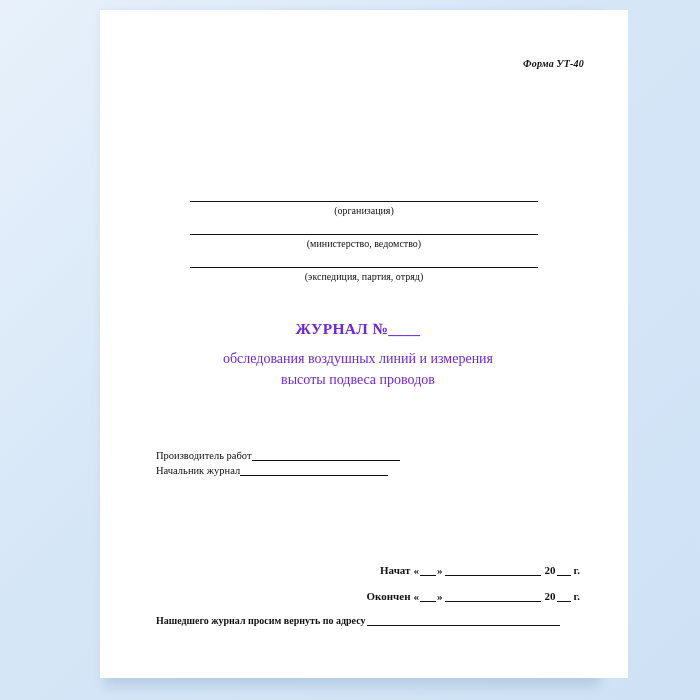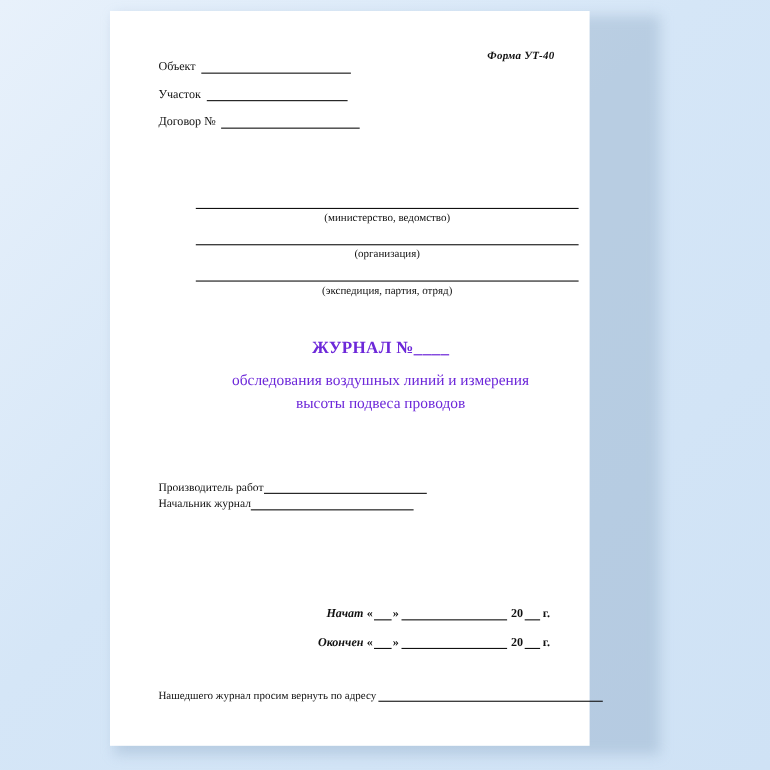--- a/index.html
+++ b/index.html
@@ -27,25 +27,25 @@
     width: 496px;
     height: 672px;
     background: rgba(120, 150, 180, 0.30);
     filter: blur(6px);
     border-radius: 2px;
   }
   .page {
     position: absolute;
     left: 100px;
     top: 10px;
-    width: 436px;
+    width: 528px;
     height: 668px;
     background: #ffffff;
     box-sizing: border-box;
-    padding: 0;
+    padding: 12px;
   }
   .inner {
     position: relative;
     width: 100%;
     height: 100%;
   }
 
   .form-code {
     position: absolute;
     right: 32px;
@@ -153,80 +153,66 @@
     font-weight: bold;
     color: #111;
   }
   .date-row {
     display: flex;
     align-items: flex-end;
     justify-content: flex-end;
     margin-bottom: 14px;
     white-space: nowrap;
   }
-  .date-row .lbl { padding-right: 2px; font-style: italic; }
+  .date-row .lbl { padding-right: 2px; }
   .date-row .q { padding: 0 1px; }
   .date-row .u { border-bottom: 1px solid #111; display: inline-block; }
   .date-row .u-day { width: 16px; height: 10px; }
   .date-row .u-month { width: 96px; height: 10px; margin: 0 2px; }
   .date-row .u-year { width: 14px; height: 10px; margin: 0 2px; }
   .date-row .yr { padding-left: 1px; }
 
   .return-block {
     position: absolute;
     left: 44px;
     bottom: 40px;
     width: 404px;
     display: flex;
     align-items: flex-end;
     font-size: 10px;
     color: #111;
   }
-  .return-block .lbl { white-space: nowrap; padding-right: 2px; }
+  .return-block .lbl { white-space: nowrap; padding-right: 2px; font-weight: bold; }
   .return-block .ln {
     flex: 1 1 auto;
     border-bottom: 1px solid #111;
     height: 10px;
   }
 </style>
 </head>
 <body>
 
 <div id="stage">
 
   <div class="page-shadow"></div>
 
   <div class="page">
     <div class="inner">
 
       <div class="form-code">Форма УТ-40</div>
 
-      <div class="top-fields">
-        <div class="top-field w1">
-          <span class="lbl">Объект</span>
-          <span class="ln"></span>
-        </div>
-        <div class="top-field w2">
-          <span class="lbl">Участок</span>
-          <span class="ln"></span>
-        </div>
-        <div class="top-field w3">
-          <span class="lbl">Договор №</span>
-          <span class="ln"></span>
-        </div>
-      </div>
 
       <div class="org-block">
         <div class="org-row">
           <div class="rule"></div>
-          <div class="cap">(министерство, ведомство)</div>
+          <div class="cap">(организация)</div>
         </div>
         <div class="org-row">
           <div class="rule"></div>
-          <div class="cap">(организация)</div>
+          <div class="cap">(министерство, ведомство)</div>
         </div>
         <div class="org-row">
           <div class="rule"></div>
           <div class="cap">(экспедиция, партия, отряд)</div>
         </div>
       </div>
 
       <div class="title-block">
         <div class="title-main">ЖУРНАЛ №____</div>
         <div class="title-sub">

